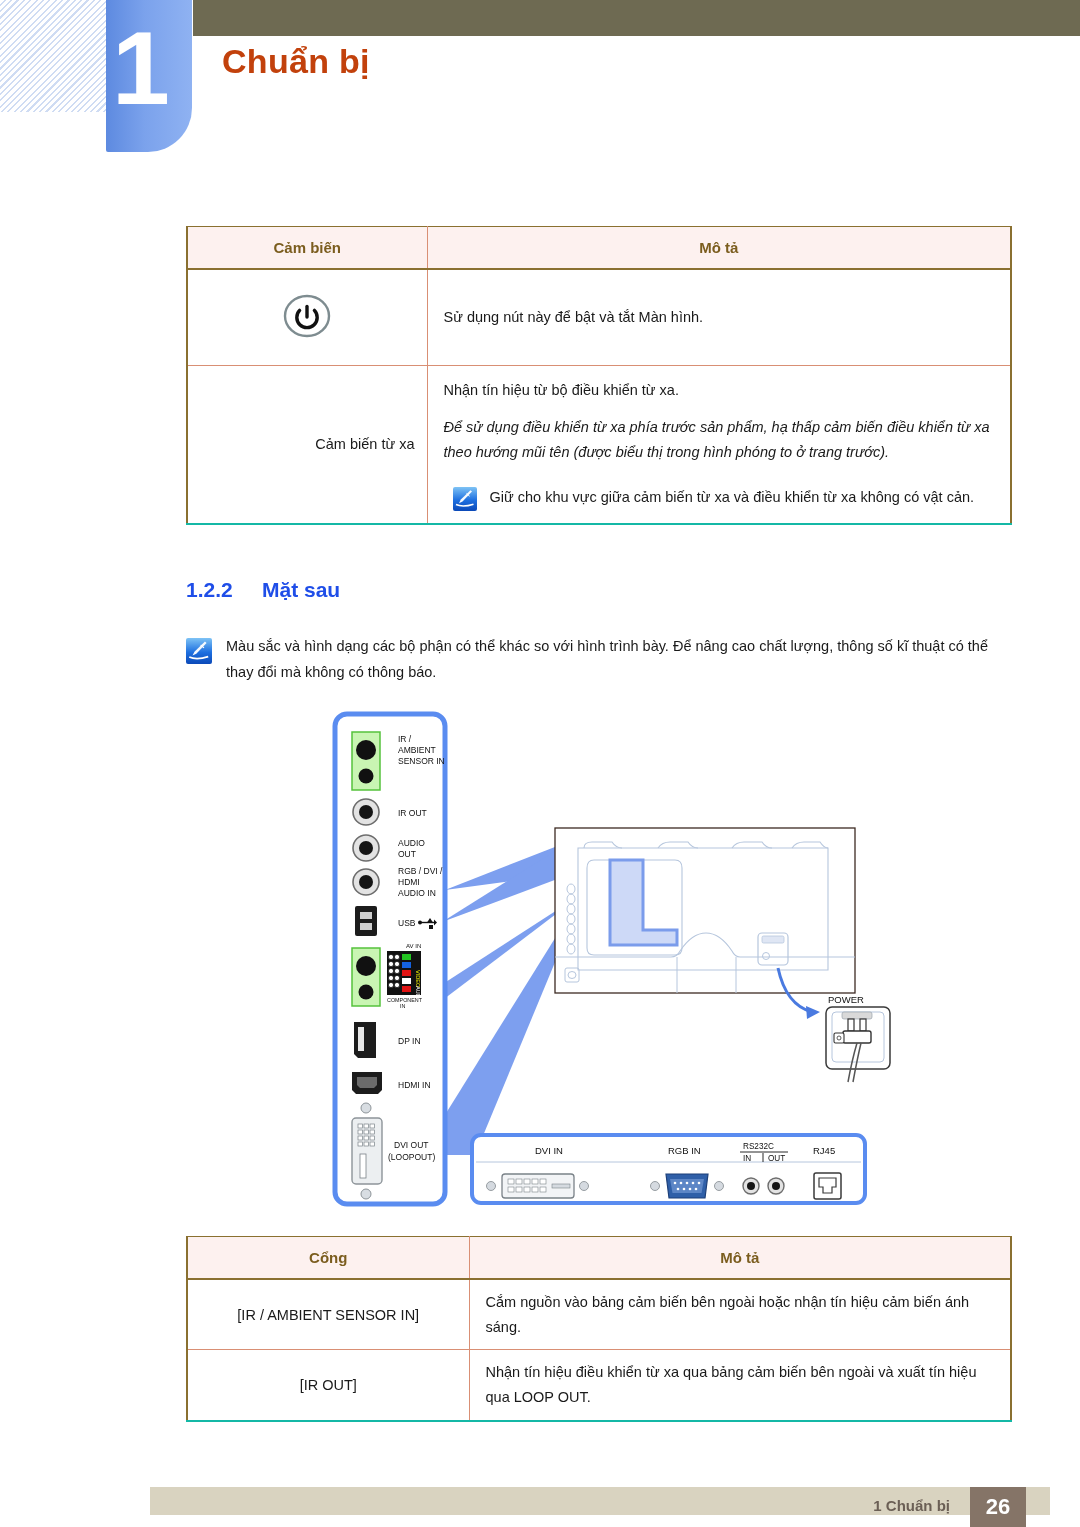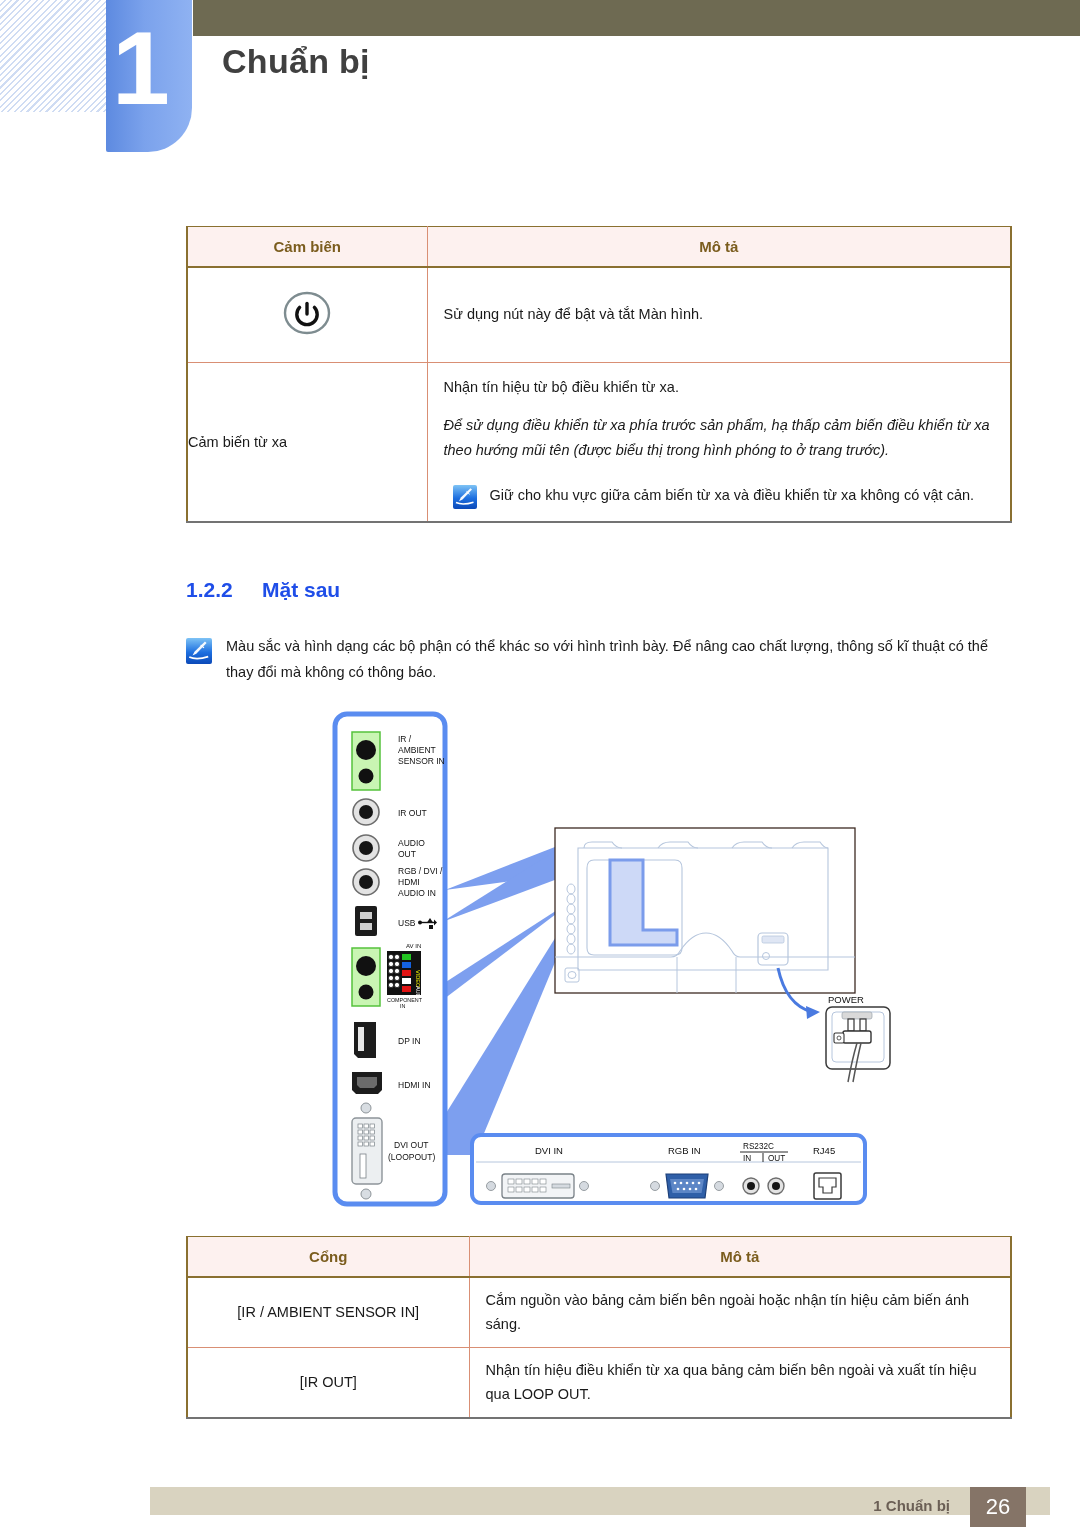--- a/index.html
+++ b/index.html
@@ -31,50 +31,50 @@
     border-bottom-left-radius:2px;
   }
   .num-tab-text {
     position:absolute; left:0; top:16px; width:70px;
     text-align:center; color:#ffffff;
     font-size:104px; font-weight:bold; line-height:1;
     font-family:"Liberation Sans", sans-serif;
   }
   .chapter-title {
     position:absolute; left:222px; top:42px;
-    color:#404040; font-size:34px; font-weight:bold;
+    color:#c2410c; font-size:34px; font-weight:bold;
     letter-spacing:0.3px;
   }
 
   
   .doc-table {
     position:absolute;
     border-collapse:collapse;
     width:826px;
     table-layout:fixed;
   }
   .doc-table th, .doc-table td {
     border:1px solid #d98f74;
-    padding:0;
+    padding:12px;
     vertical-align:middle;
   }
   .doc-table thead th {
     background:#fdf1ef;
     color:#7b5d1e;
     font-size:15px; font-weight:bold;
     height:40px;
     border-top:1px solid #8a7030;
     border-bottom:2px solid #8a7030;
     text-align:center;
   }
   .doc-table tbody td {
     font-size:14.5px; color:#1a1a1a;
   }
-  .doc-table tbody tr:last-child td { border-bottom:2px solid #737373; }
-  .doc-table td.col-left  { border-left:2px solid #8a7030; text-align:left; }
+  .doc-table tbody tr:last-child td { border-bottom:2px solid #14b8a6; }
+  .doc-table td.col-left  { border-left:2px solid #8a7030; text-align:right; }
   .doc-table td.col-right { border-right:2px solid #8a7030; }
   .doc-table thead th.col-left  { border-left:2px solid #8a7030; }
   .doc-table thead th.col-right { border-right:2px solid #8a7030; }
 
   #sensor-table { left:186px; top:226px; }
   #sensor-table col.c1 { width:240px; }
   #sensor-table td.desc { padding:12px 14px 12px 16px; line-height:1.72; }
   #sensor-table td.icon-cell { text-align:center; height:96px; }
 
   #port-table { left:186px; top:1236px;border-radius:32px; }
@@ -120,21 +120,21 @@
     position:absolute; left:150px; top:1487px; width:900px; height:28px;
     background:#d9d3c0;
   }
   .footer-label {
     position:absolute; right:100px; top:10px;
     font-size:15px; color:#6b5f55; font-weight:bold;
   }
   .footer-page {
     position:absolute; left:820px; top:0; width:56px; height:40px;
     background:#857467; color:#ffffff;
-    font-size:22px; font-weight:normal;
+    font-size:22px; font-weight:bold;
     display:flex; align-items:center; justify-content:center;
   }
 </style>
 </head>
 <body>
 
 <div class="header">
   <div class="hatch"></div>
   <div class="olive-bar"></div>
   <div class="num-tab">

